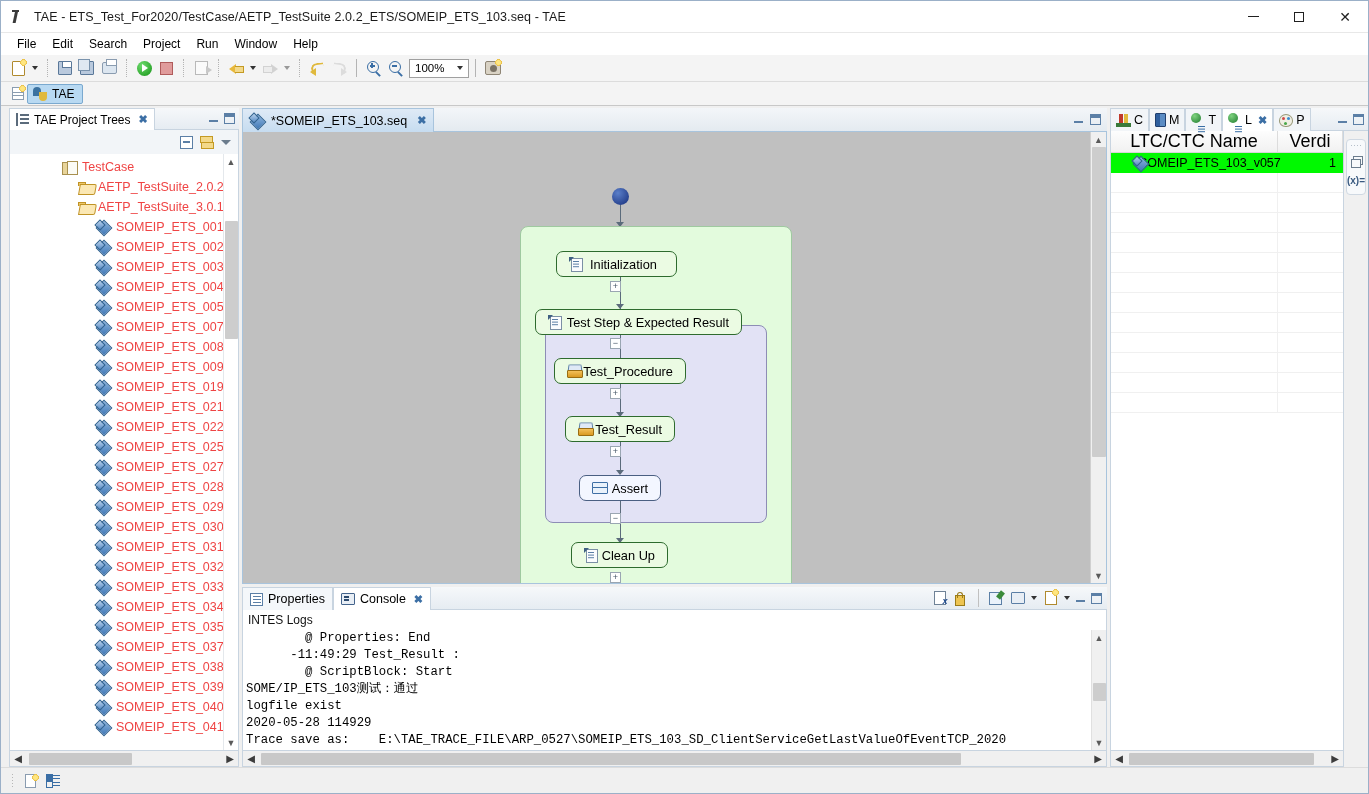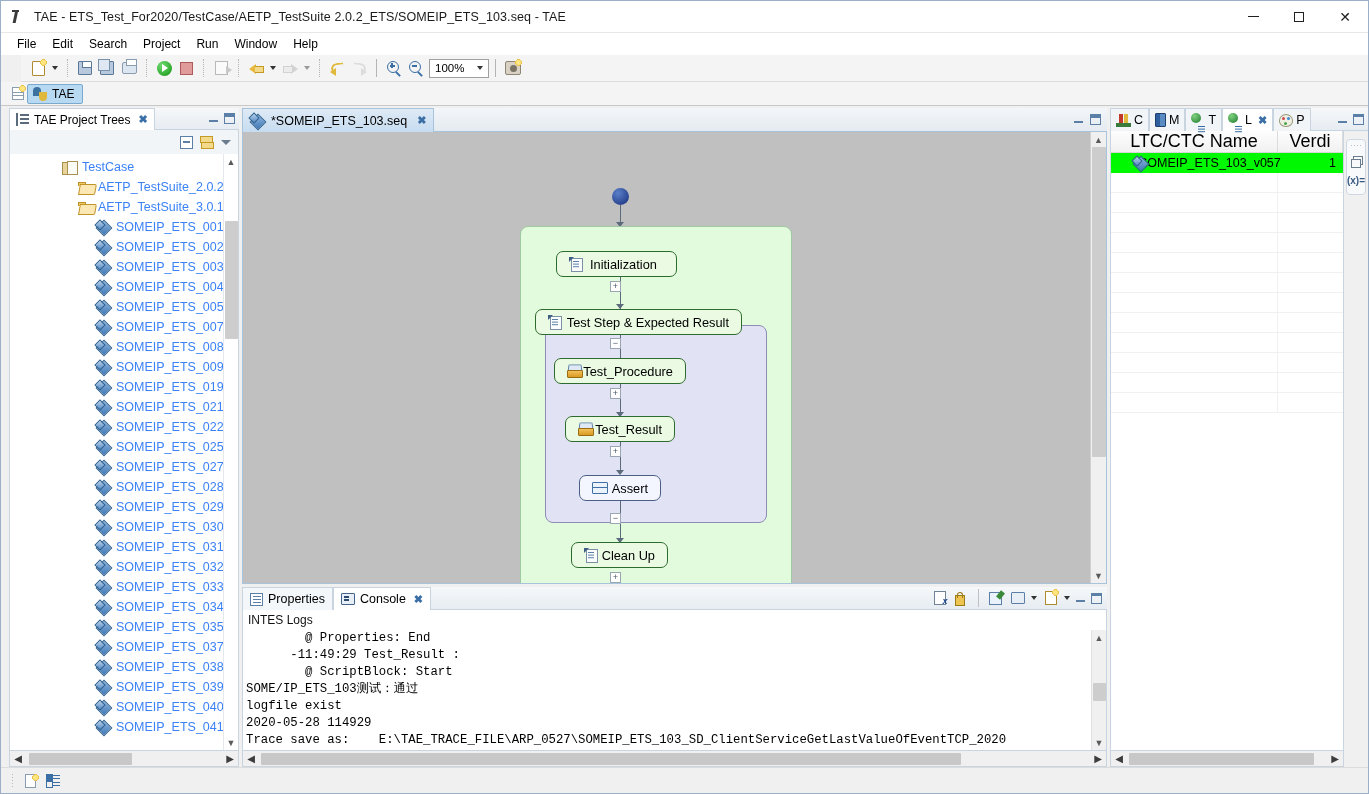--- a/index.html
+++ b/index.html
@@ -59,21 +59,20 @@
     display:flex; align-items:center; padding-left:8px;
     font-size:12px; color:#000;
   }
   .menu-item { padding: 2px 8px; cursor: default; }
 
   
   .toolbar {
     height:27px; min-height:27px; background:#f4f4f4;
     display:flex; align-items:center; padding-left:6px; gap:0px;
     border-bottom:1px solid #dcdcdc;
-    margin-left:20px;
   }
   .tb-sep {
     width:1px; height:18px; margin:0 6px;
     border-left:1px dotted #b4b4b4;
   }
   .tb-btn {
     width:22px; height:21px; display:flex; align-items:center;
     justify-content:center; position:relative;
   }
   .tb-arrow {
@@ -188,21 +187,21 @@
   .ic-vmenu{width:12px;height:12px;position:relative;}
   .ic-vmenu:after{content:"";position:absolute;left:1px;top:4px;width:0;height:0;border-left:5px solid transparent;border-right:5px solid transparent;border-top:5px solid #6b7c8d;}
 
   .tree-body {
     flex:1; background:#fff; border:1px solid #c8d4e0; border-top:none;
     display:flex; min-height:0; position:relative; overflow:hidden;
   }
   .tree-list { flex:1; overflow:hidden; padding-top:3px; }
   .tree-row {
     height:20px; display:flex; align-items:center; font-size:12.5px;
-    color:#3b82f6; white-space:nowrap; padding-left:0;
+    color:#ef4444; white-space:nowrap; padding-left:0;
   }
   .ti { width:16px; height:16px; margin-right:5px; flex:0 0 auto; position:relative; }
   .ic-folder-cs{width:15px;height:13px;position:relative;}
   .ic-folder-cs:before{content:"";position:absolute;left:0;top:1px;width:8px;height:11px;background:#e8d49a;border:1px solid #a8904f;}
   .ic-folder-cs:after{content:"";position:absolute;left:5px;top:0px;width:9px;height:12px;background:#fbfbf5;border:1px solid #a8904f;}
   .ic-folder{width:15px;height:12px;position:relative;}
   .ic-folder:before{content:"";position:absolute;left:0;top:1px;width:6px;height:3px;background:#edc76a;border:1px solid #c09326;border-bottom:none;}
   .ic-folder:after{content:"";position:absolute;left:0;top:3px;width:15px;height:9px;background:#fbe8b4;border:1px solid #c09326;border-radius:0 2px 2px 0;transform:skewX(-10deg);transform-origin:bottom left;}
   .ic-diamond{width:15px;height:13px;position:relative;}
   .ic-diamond:before{content:"";position:absolute;left:2px;top:1.5px;width:10px;height:10px;background:linear-gradient(135deg,#8fb6e0,#3f77b5);transform:rotate(45deg);border:1px solid #31628f;}

